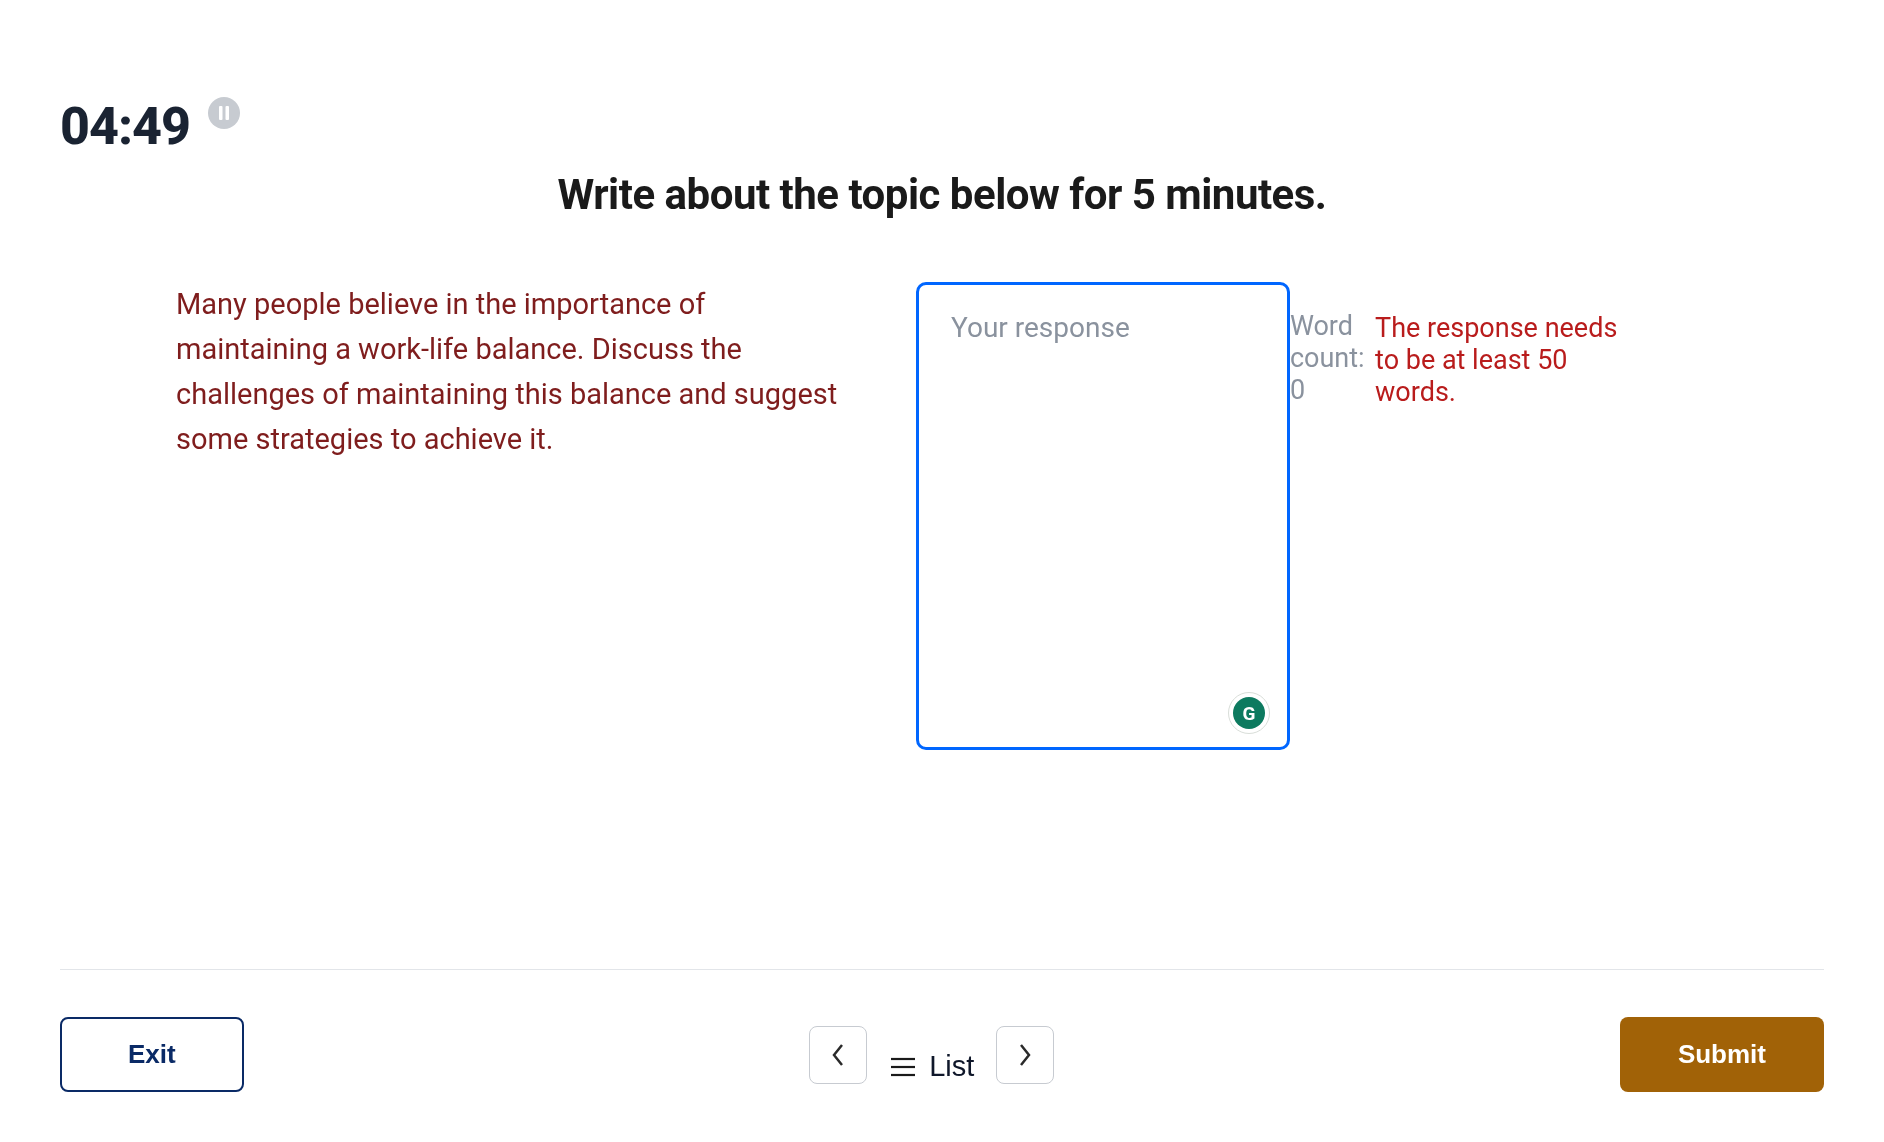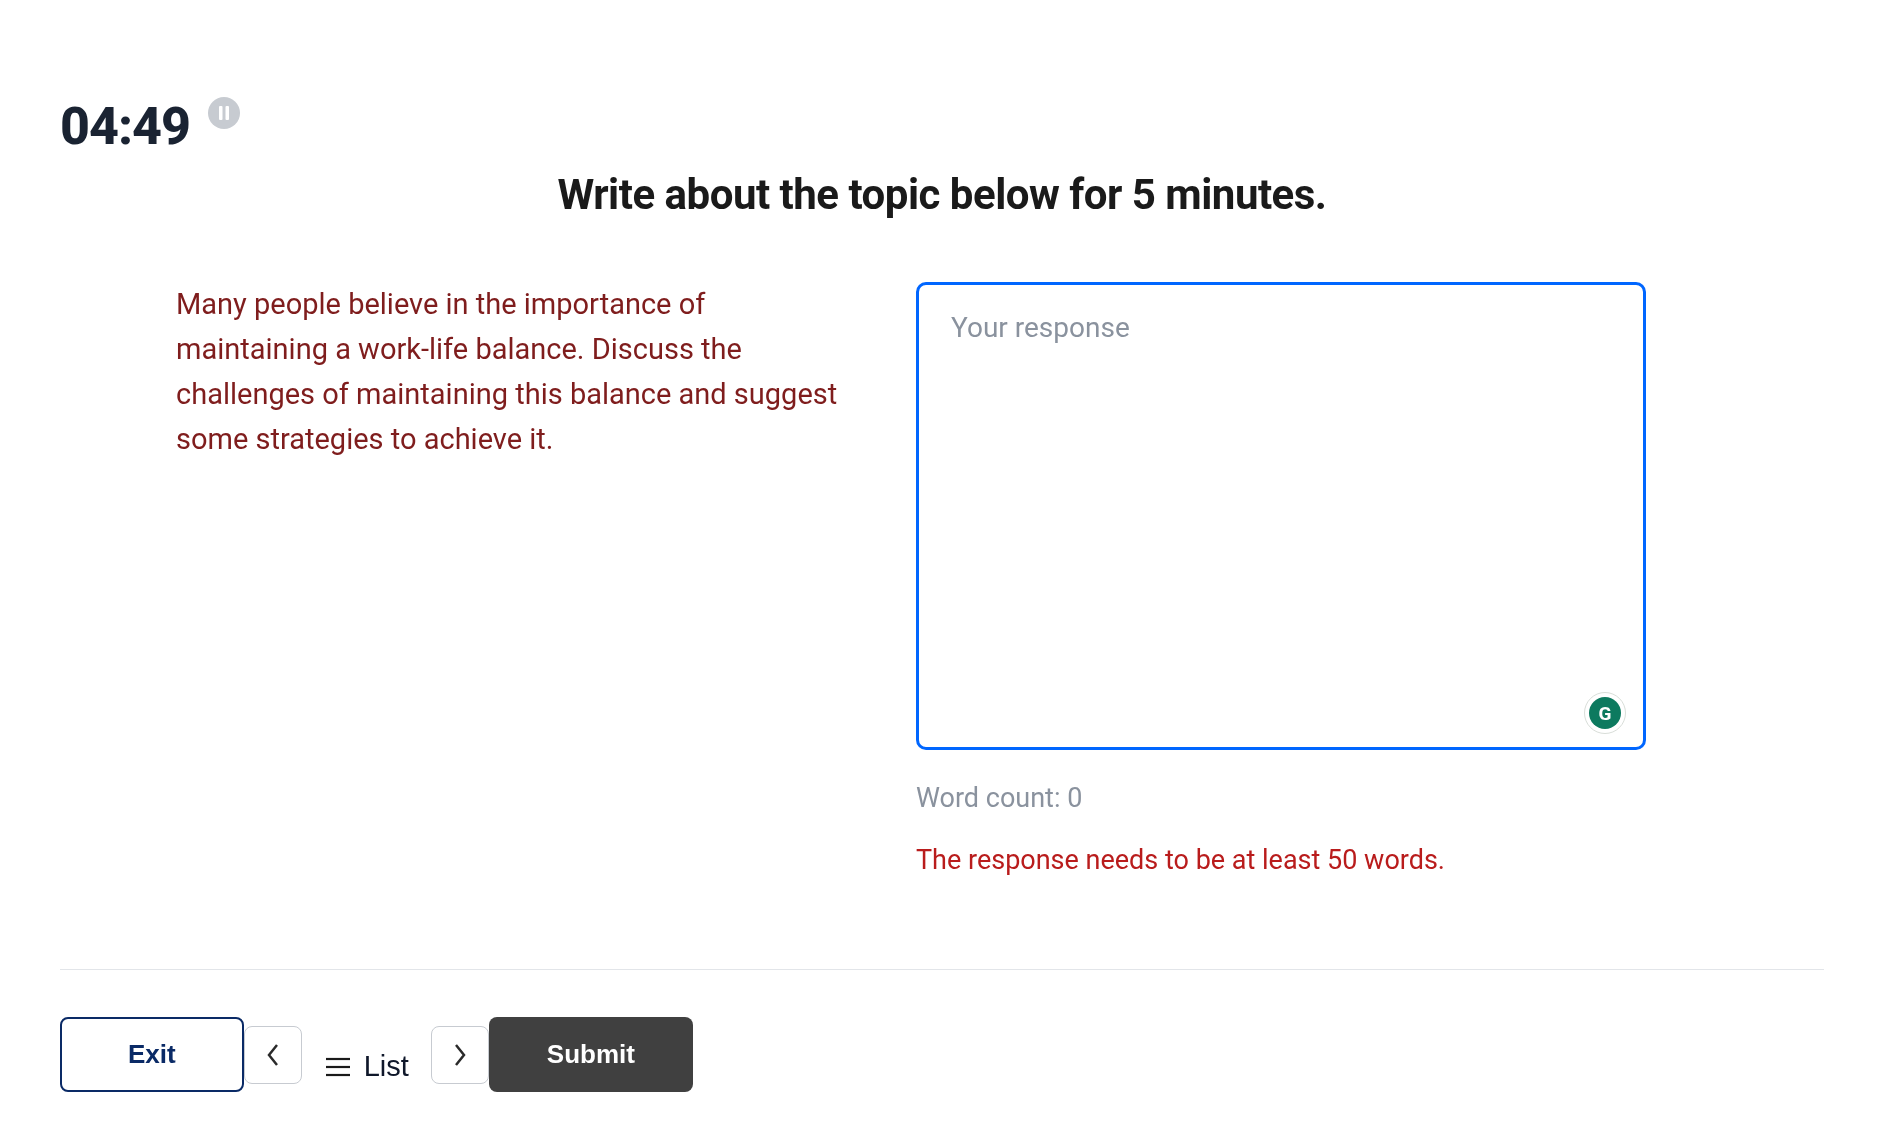--- a/index.html
+++ b/index.html
@@ -69,21 +69,21 @@
       flex: 1;
       font-size: 29px;
       line-height: 1.55;
       color: #7f1d1d;
       max-width: 680px;
     }
     .response-side {
       flex: 1;
       max-width: 730px;
       display: flex;
-      flex-direction: column;
+      flex-direction: row;
     }
     .response-box {
       width: 100%;
       height: 468px;
       border: 3px solid #0066ff;
       border-radius: 10px;
       padding: 26px 32px;
       font-size: 28px;
       font-family: inherit;
       color: #1a1a1a;
@@ -141,21 +141,21 @@
       height: 1px;
       background: #e2e5e9;
     }
     .footer {
       position: absolute;
       bottom: 50px;
       left: 60px;
       right: 60px;
       display: flex;
       align-items: center;
-      justify-content: flex-start;
+      justify-content: space-between;
     }
     .exit-button {
       border: 2px solid #0a2a66;
       background: #ffffff;
       color: #0a2a66;
       font-size: 26px;
       font-weight: 600;
       padding: 20px 66px;
       border-radius: 8px;
       cursor: pointer;
@@ -195,21 +195,21 @@
       font-weight: 400;
       margin-top: 24px;
     }
     .list-button svg {
       width: 28px;
       height: 22px;
       stroke: #1a1a1a;
       stroke-width: 2.2;
     }
     .submit-button {
-      background: #404040;
+      background: #a16207;
       color: #ffffff;
       font-size: 26px;
       font-weight: 600;
       padding: 22px 58px;
       border: none;
       border-radius: 8px;
       cursor: not-allowed;
     }
   </style>
 </head>

